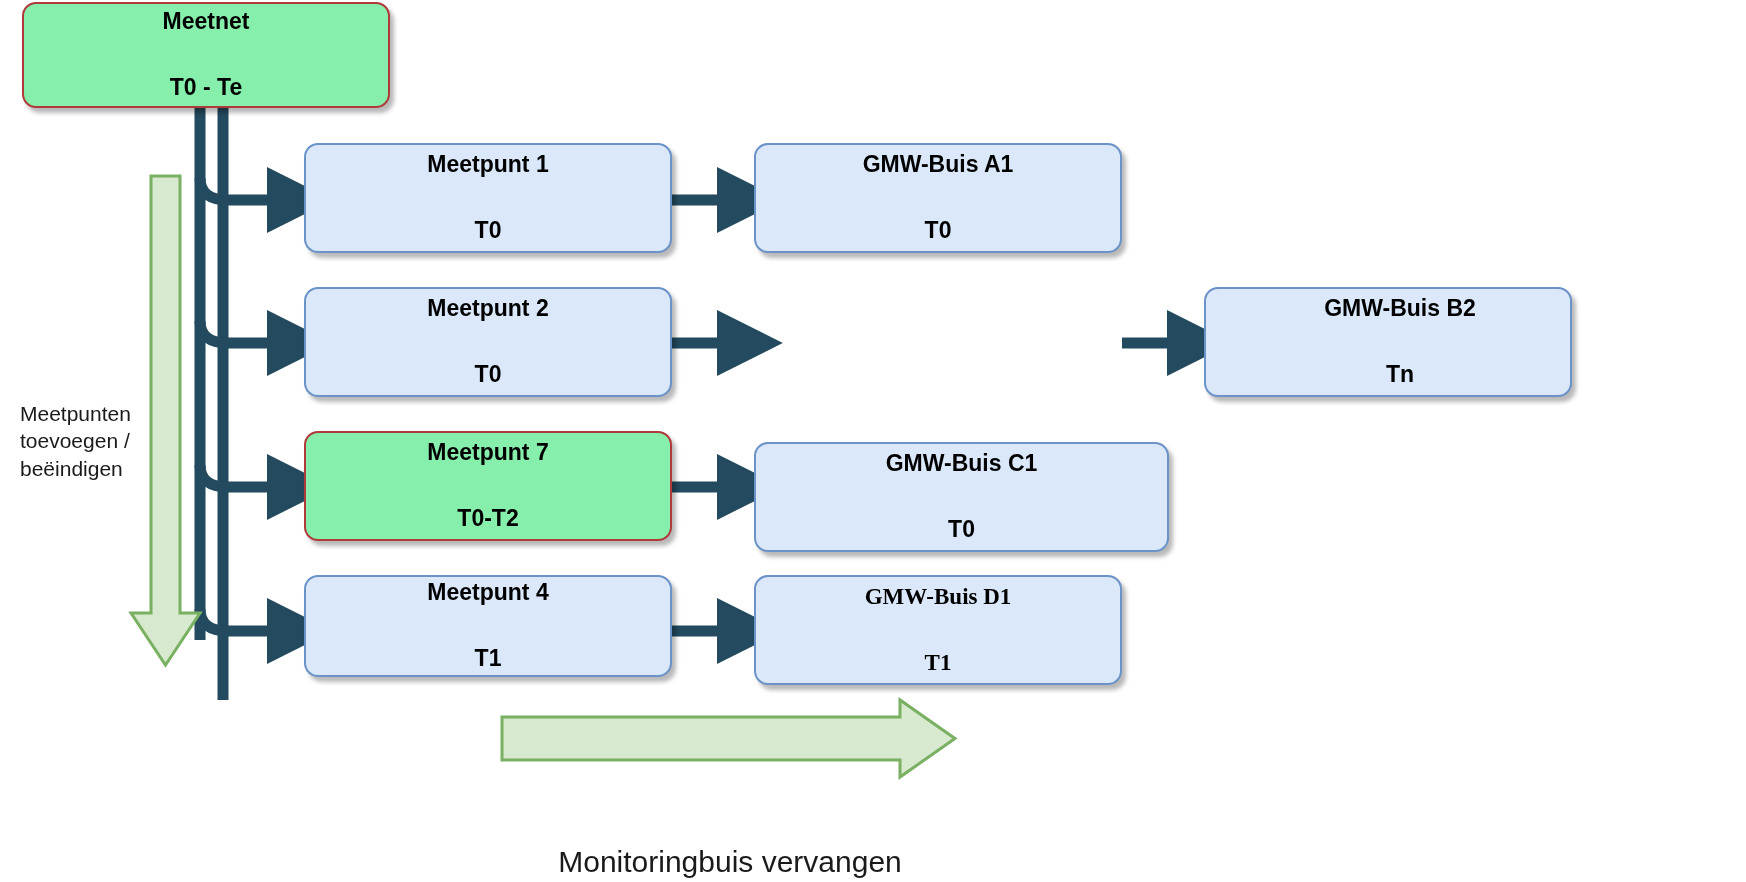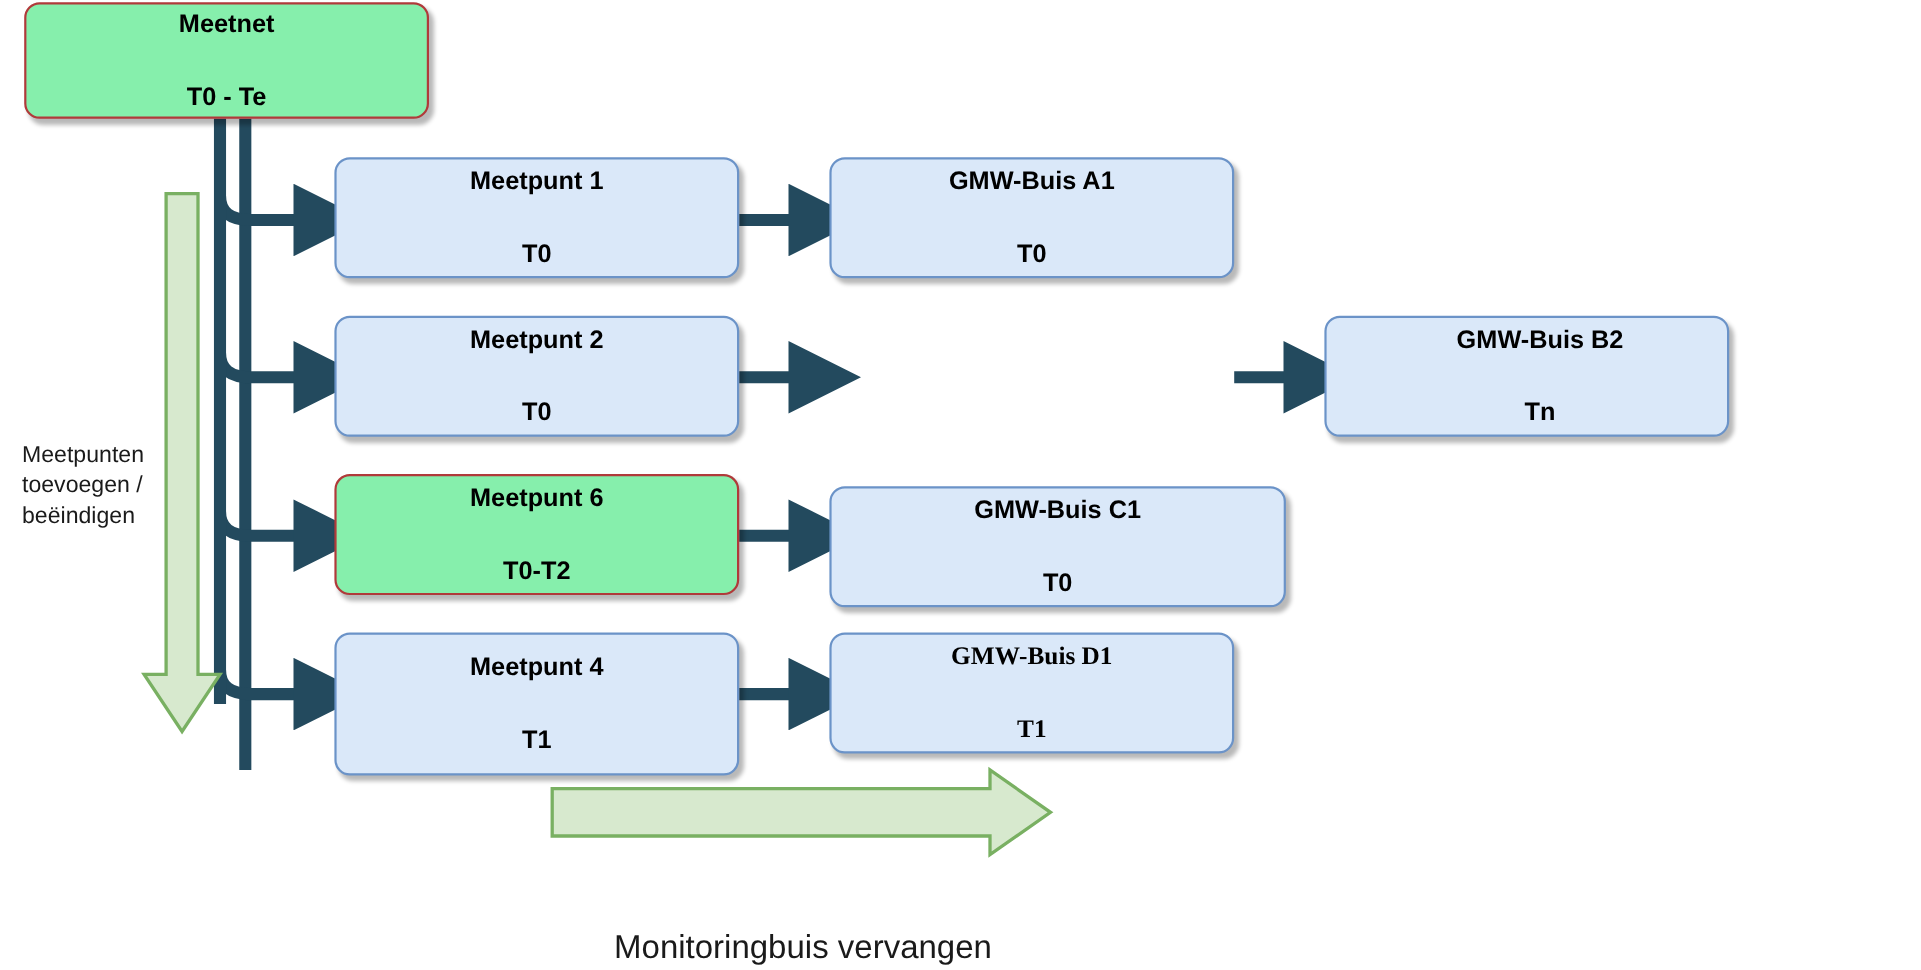--- a/index.html
+++ b/index.html
@@ -157,30 +157,30 @@
     <span class="l2">T0</span>
   </div>
 
 
   <div class="node blue" style="left:1204px; top:287px; width:368px; height:110px;padding-left:24px;">
     <span class="l1">GMW-Buis B2</span>
     <span class="l2">Tn</span>
   </div>
 
   <div class="node pink" style="left:304px; top:431px; width:368px; height:110px;">
-    <span class="l1">Meetpunt 6</span>
+    <span class="l1">Meetpunt 7</span>
     <span class="l2">T0-T2</span>
   </div>
 
   <div class="node blue" style="left:754px; top:442px; width:415px; height:110px;text-align:right;">
     <span class="l1">GMW-Buis C1</span>
     <span class="l2">T0</span>
   </div>
 
-  <div class="node blue" style="left:304px; top:575px; width:368px; height:130px;">
+  <div class="node blue" style="left:304px; top:575px; width:368px; height:102px;">
     <span class="l1">Meetpunt 4</span>
     <span class="l2">T1</span>
   </div>
 
   <div class="node blue" style="left:754px; top:575px; width:368px; height:110px;font-family:Liberation Serif, serif;">
     <span class="l1">GMW-Buis D1</span>
     <span class="l2">T1</span>
   </div>
 
   <div class="side-label" style="left:20px; top:400px; width:120px;">Meetpunten

